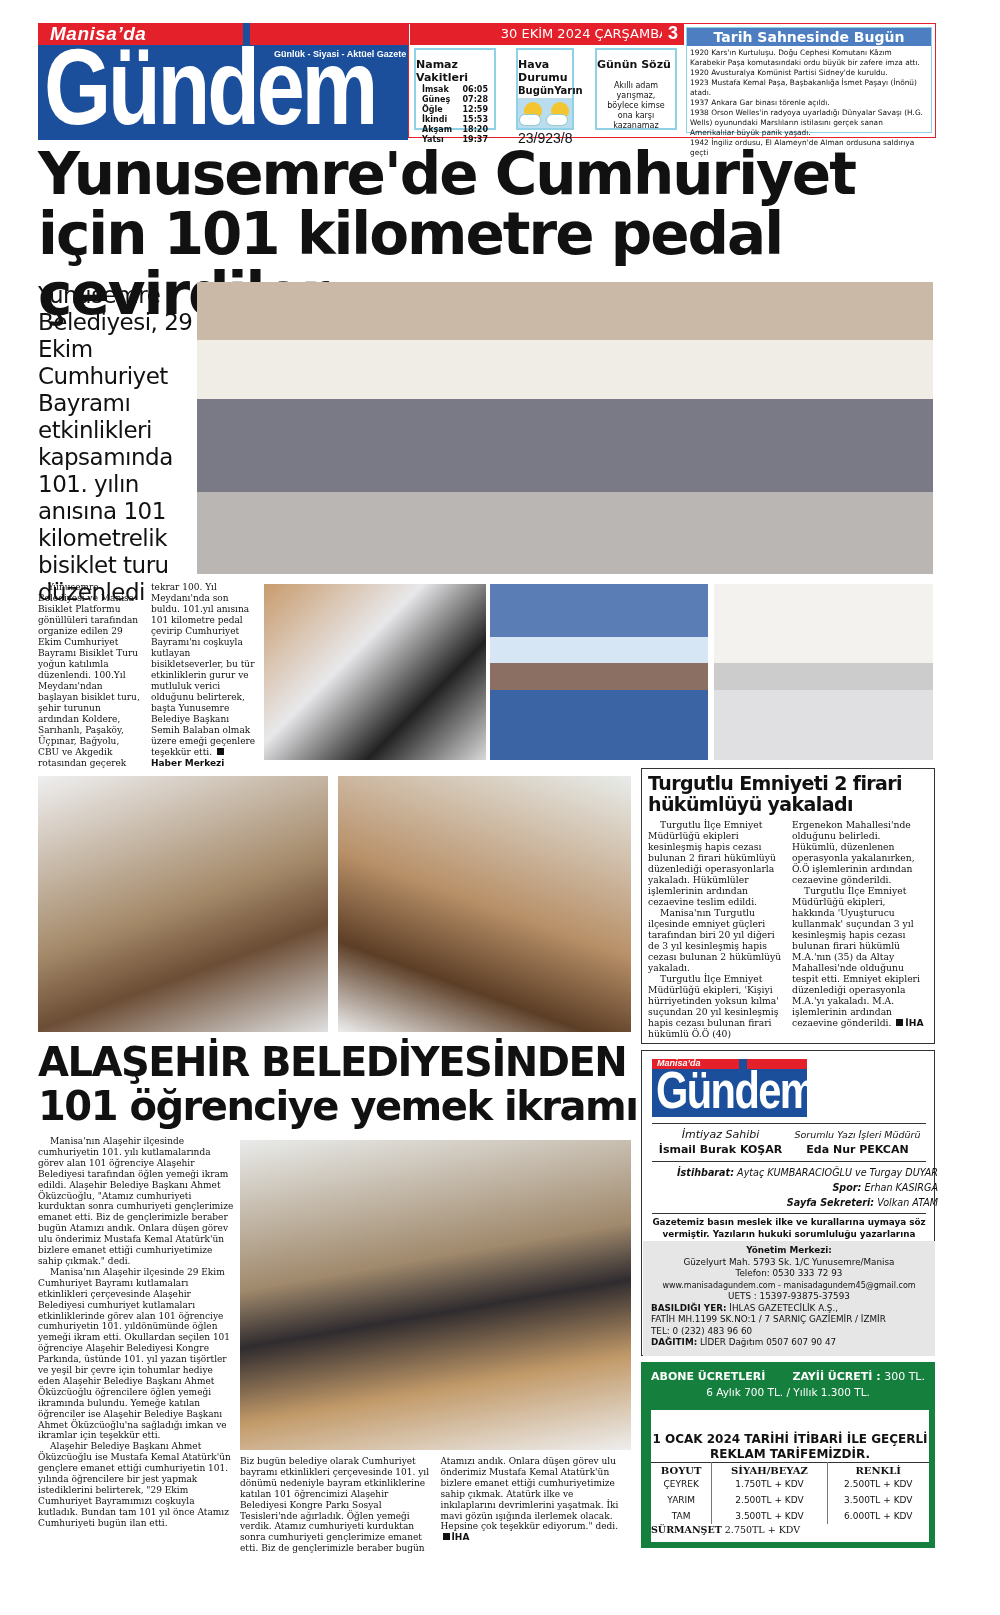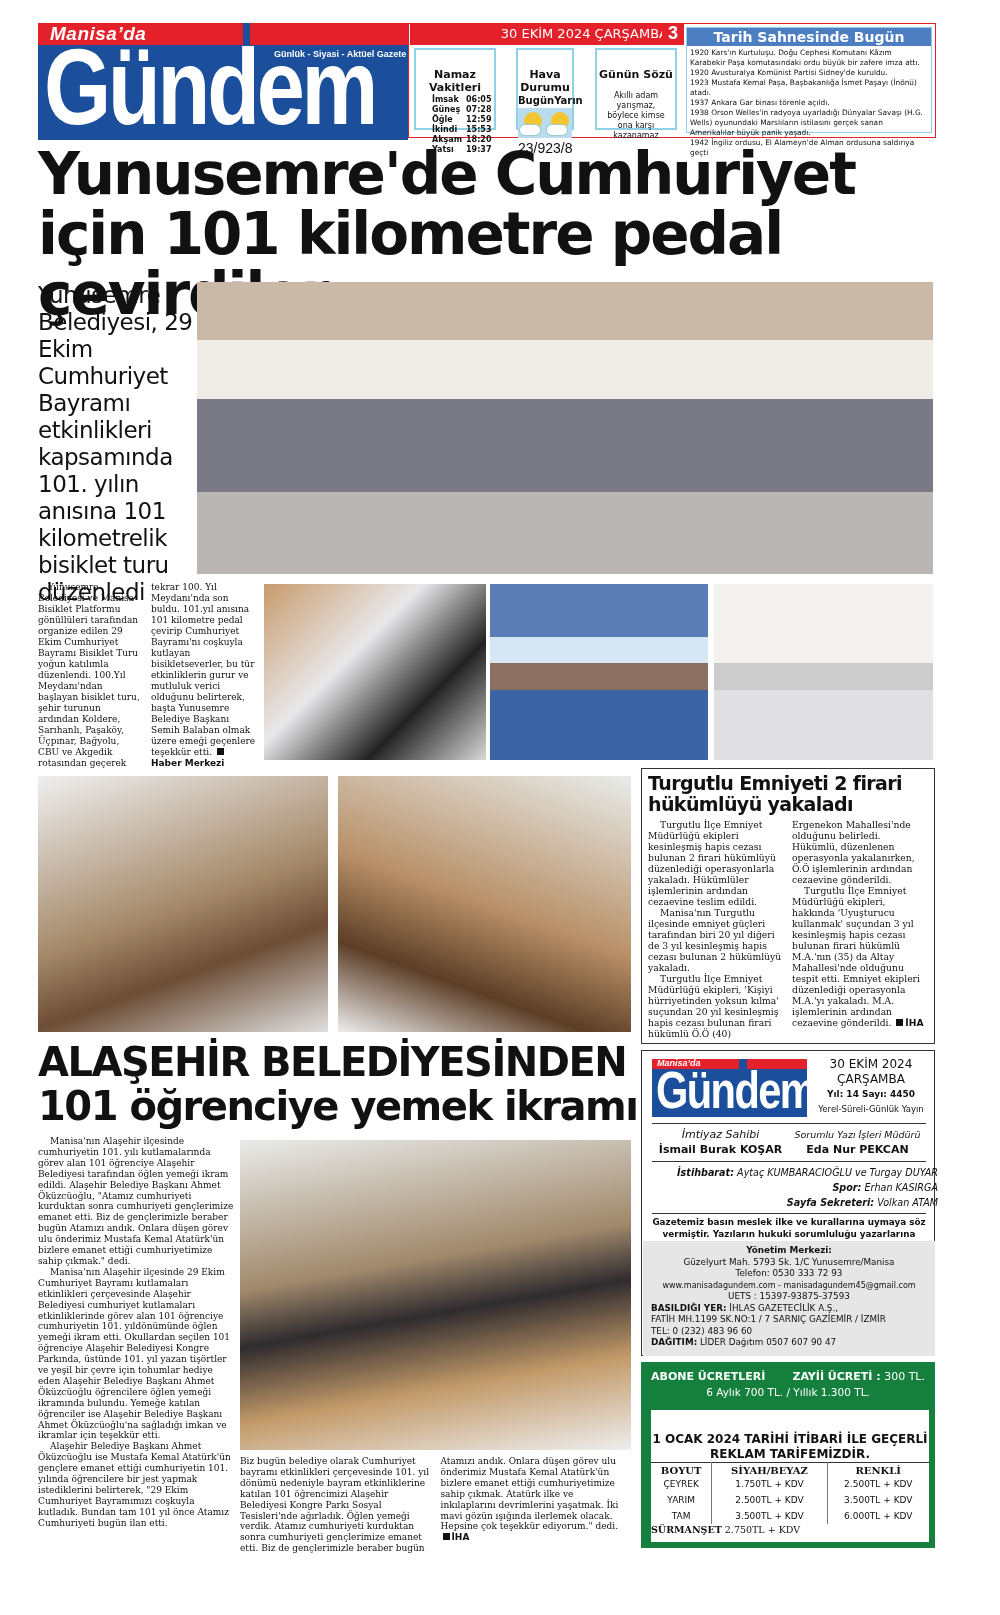--- a/index.html
+++ b/index.html
@@ -13,23 +13,23 @@
   .mast .redbar{position:absolute;left:0;top:0;width:205px;height:22px;background:#e4202a}
   .mast .redbar2{position:absolute;left:212px;top:0;width:158px;height:22px;background:#e4202a}
   .mast .manisa{position:absolute;left:12px;top:0;color:#fff;font:italic bold 19px "Liberation Sans",sans-serif;letter-spacing:.5px}
   .mast .gundem{position:absolute;left:6px;top:10px;color:#fff;font:bold 108px/108px "Liberation Sans Narrow","Liberation Sans",sans-serif;letter-spacing:-4px;transform:scaleX(.8);transform-origin:left top}
   .mast .tagline{position:absolute;left:236px;top:26px;color:#fff;font:bold 9px "Liberation Sans",sans-serif}
 
   .datebar{left:410px;top:23px;width:268px;height:22px;background:#e4202a;color:#fff;font:13px "DejaVu Sans",sans-serif;text-align:right;padding:3px 10px 0 0}
   .pageno{left:662px;top:23px;width:22px;height:22px;background:#e4202a;color:#fff;font:bold 18px "Liberation Sans",sans-serif;text-align:center}
   .infoframe{left:408px;top:23px;width:528px;height:115px;border:1px solid #e4202a}
   .box{position:absolute;border:2px solid #8fd1e6;background:#fff}
-  .box h4{font:bold 11px "DejaVu Sans",sans-serif;text-align:center;margin-top:18px}
+  .box h4{font:bold 11px "DejaVu Sans",sans-serif;margin-top:8px}
   .namaz{left:414px;top:48px;width:82px;height:82px}
-  .namaz table{width:100%;font:bold 8px "DejaVu Sans",sans-serif;padding:1px 14px;border-spacing:0}
+  .namaz table{width:100%;font:bold 8px "DejaVu Sans",sans-serif;padding:1px 4px;border-spacing:0}
   .namaz td{padding:0 2px;line-height:10px}
   .namaz td.t{text-align:right}
   .hava{left:516px;top:48px;width:58px;height:82px}
   .hava .days{display:flex;justify-content:space-around;font:bold 10px "DejaVu Sans",sans-serif;margin-top:1px}
   .hava .icons{display:flex;justify-content:space-around;margin-top:2px}
   .wicon{width:30px;height:30px;background:#b9dcef;position:relative;overflow:hidden}
   .wicon .sun{position:absolute;right:3px;top:4px;width:18px;height:18px;border-radius:50%;background:#f3c531}
   .wicon .cloud{position:absolute;left:2px;bottom:3px;width:20px;height:10px;border-radius:6px;background:#fff;box-shadow:0 0 0 1px #9cc}
   .hava .temps{display:flex;justify-content:flex-start;font:14px "Liberation Sans",sans-serif;margin-top:2px}
   .soz{left:595px;top:48px;width:82px;height:82px}
@@ -216,26 +216,20 @@
   <span>Biz bugün belediye olarak Cumhuriyet bayramı etkinlikleri çerçevesinde 101. yıl dönümü nedeniyle bayram etkinliklerine katılan 101 öğrencimizi Alaşehir Belediyesi Kongre Parkı Sosyal Tesisleri'nde ağırladık. Öğlen yemeği verdik. Atamız cumhuriyeti kurduktan sonra cumhuriyeti gençlerimize emanet etti. Biz de gençlerimizle beraber bugün Atamızı andık. Onlara düşen görev ulu önderimiz Mustafa Kemal Atatürk'ün bizlere emanet ettiği cumhuriyetimize sahip çıkmak. Atatürk ilke ve inkılaplarını devrimlerini yaşatmak. İki mavi gözün ışığında ilerlemek olacak. Hepsine çok teşekkür ediyorum." dedi.</span> <span class="sq"></span><b class="sans">İHA</b>
 </div>
 
 <div class="abs kunye">
   <div class="mini">
     <div class="r1"></div>
       <div class="r2"></div>
     <div class="m">Manisa’da</div>
     <div class="g">Gündem</div>
   </div>
-  <div class="kdate">
-    <div>30 EKİM 2024</div>
-    <div>ÇARŞAMBA</div>
-    <div class="b">Yıl: 14 Sayı: 4450</div>
-    <div class="s">Yerel-Süreli-Günlük Yayın</div>
-  </div>
   <div class="khr" style="top:72px"></div>
   <div class="krow" style="top:76px">
     <div><i>İmtiyaz Sahibi</i><br><b>İsmail Burak KOŞAR</b></div>
     <div style="font-size:9.5px"><i>Sorumlu Yazı İşleri Müdürü</i><br><b style="font-size:11px">Eda Nur PEKCAN</b></div>
   </div>
   <div class="khr" style="top:110px"></div>
   <div class="staff" style="top:114px">
     <div><b>İstihbarat:</b> <span>Aytaç KUMBARACIOĞLU ve Turgay DUYAR</span></div>
     <div><b>Spor:</b> <span>Erhan KASIRGA</span></div>
     <div><b>Sayfa Sekreteri:</b> <span>Volkan ATAM</span></div>

